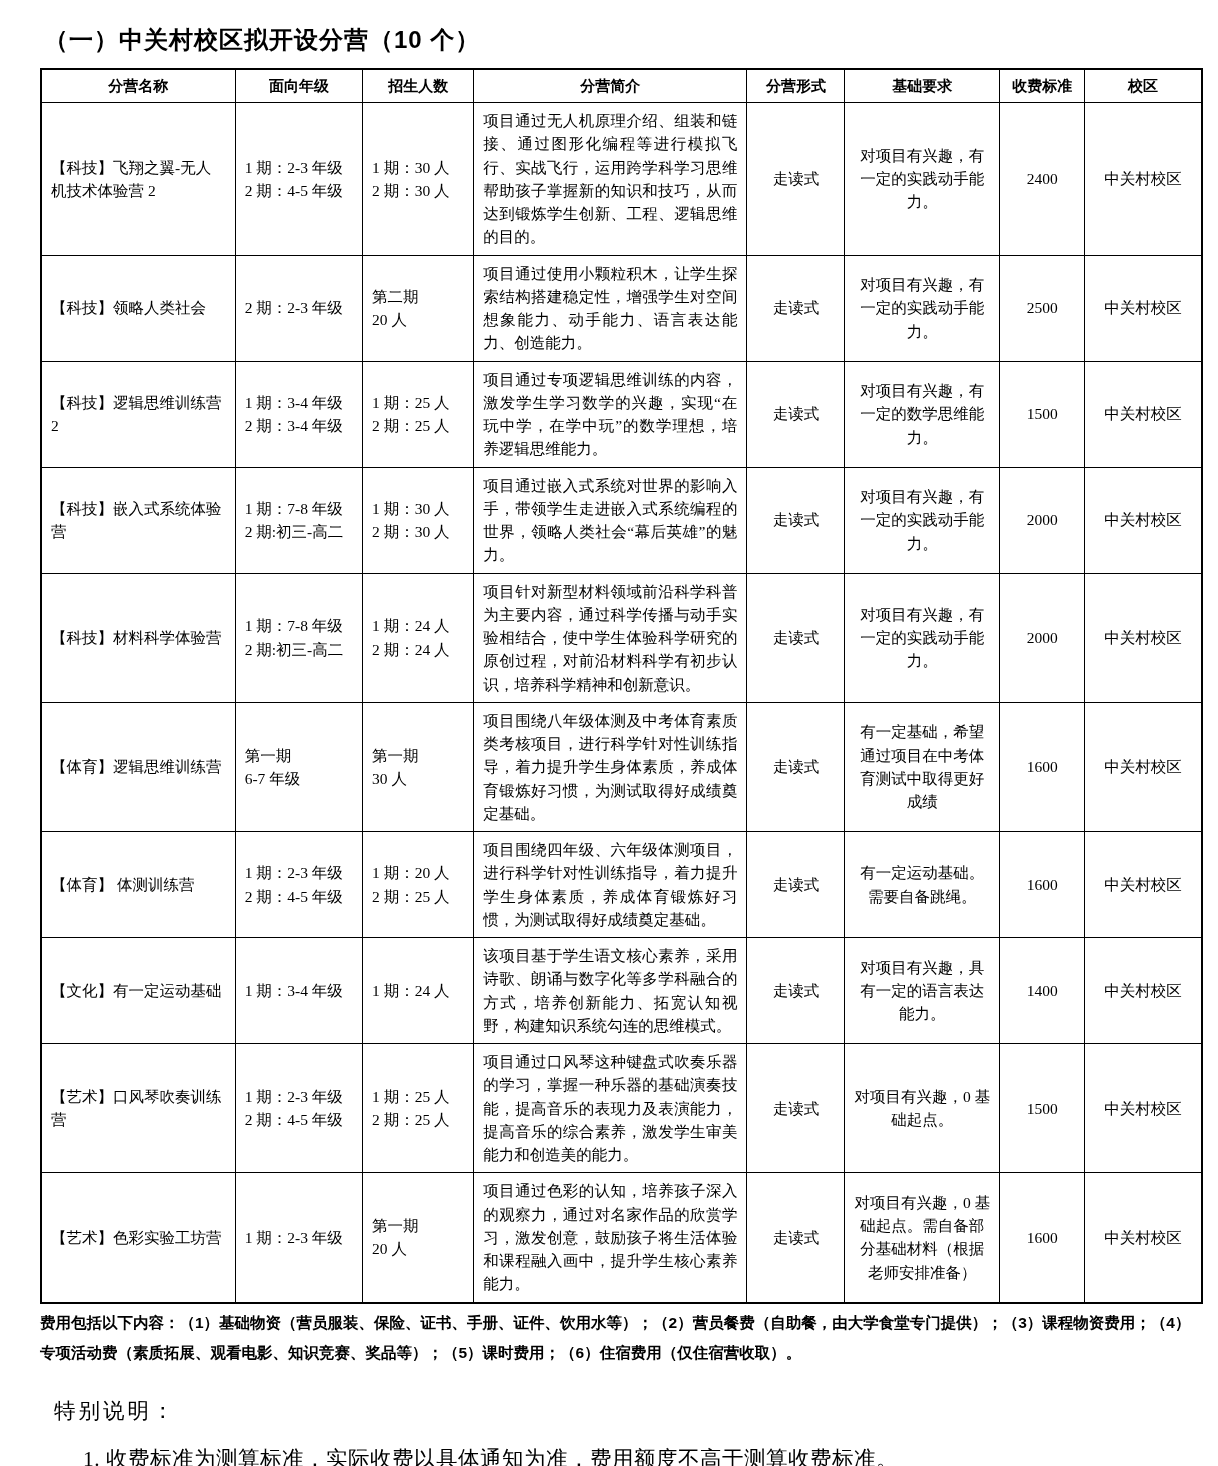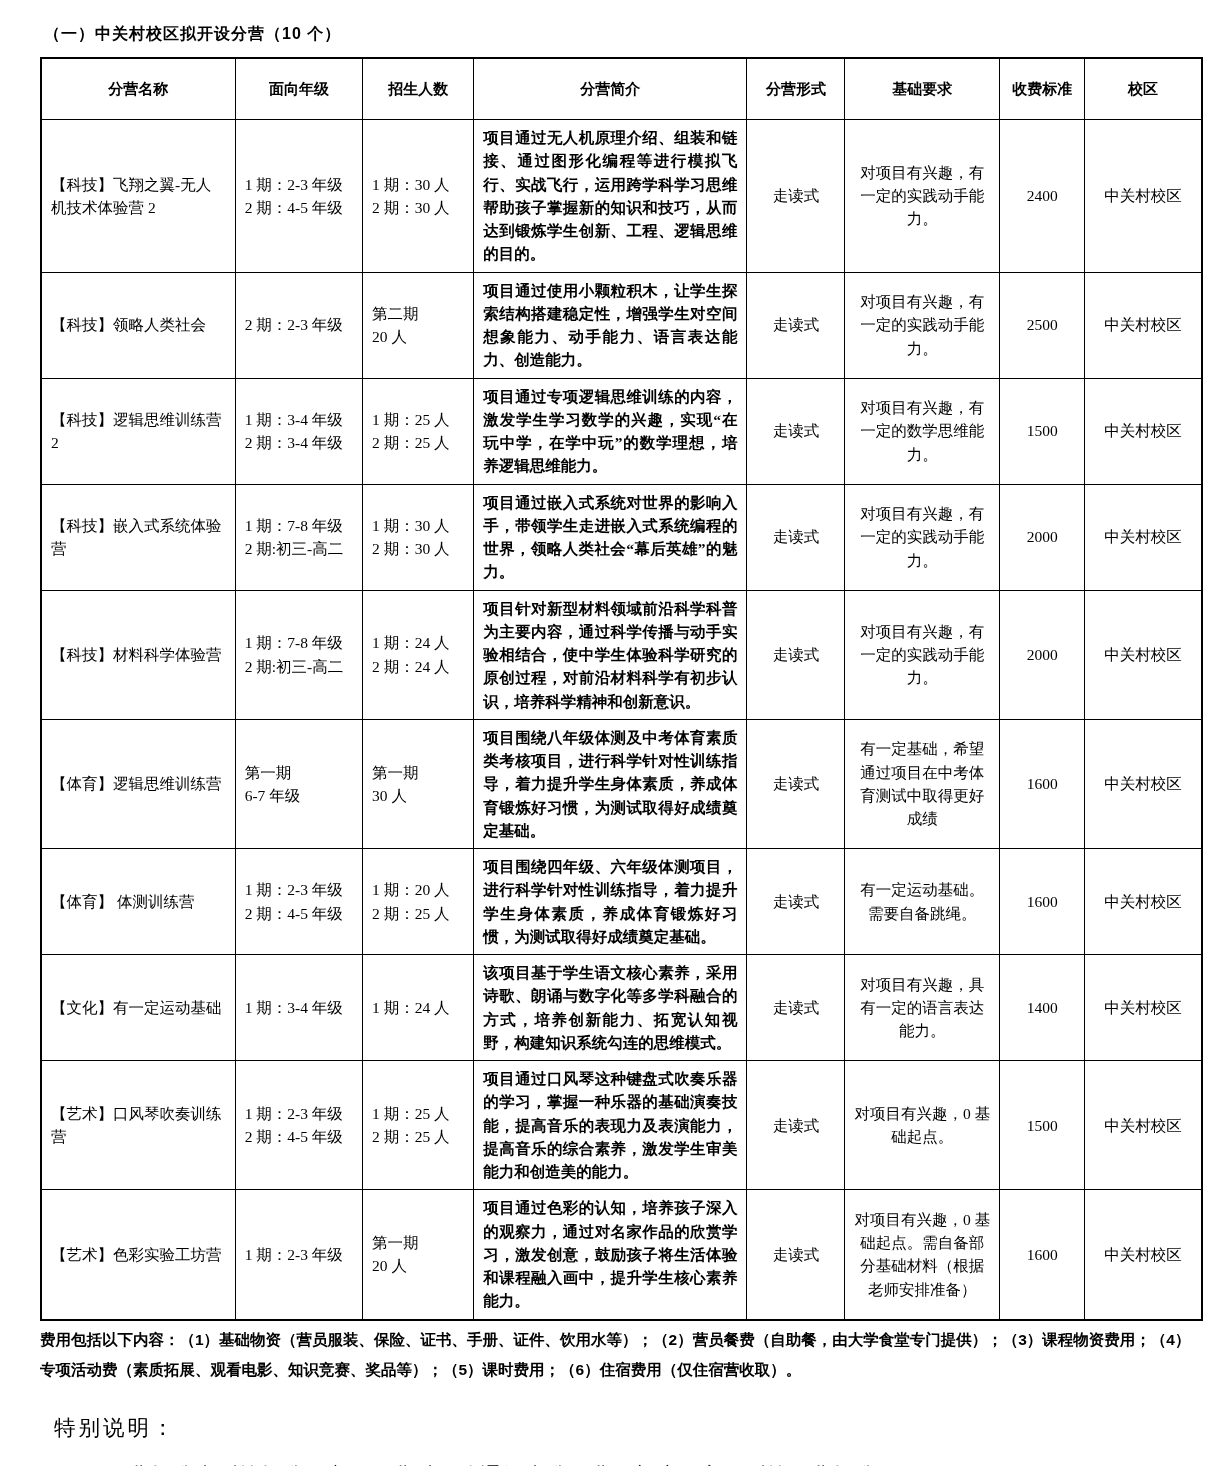--- a/index.html
+++ b/index.html
@@ -1,54 +1,54 @@
 <!DOCTYPE html>
 <html><head>
 <meta charset="utf-8">
 <style>
   html,body { margin:0; padding:0; background:#ffffff; color:#000; }
   body { width:1218px; font-family:"Liberation Serif","DejaVu Serif",serif; }
   .page { padding:14px 18px 30px 40px; }
 
   .doc-title {
     font-family:"Liberation Sans","DejaVu Sans",sans-serif;
-    font-weight:bold; font-size:16px; letter-spacing:1px;
+    font-weight:bold; font-size:24px; letter-spacing:1px;
     margin:10px 0 12px 4px;
   }
 
   table.camps {
     border-collapse:collapse; table-layout:fixed;
     width:1163px; border:2px solid #000;
   }
   table.camps th, table.camps td {
     border:1px solid #000; vertical-align:middle; overflow:hidden;
   }
   table.camps th {
     font-family:"Liberation Sans","DejaVu Sans",sans-serif;
     font-weight:bold; font-size:15px; height:28px; 
-    padding:16px 4px;
+    padding:2px 4px;
   }
   table.camps td {
     font-size:15.5px; line-height:1.5; padding:6px 9px;
   }
   
   col.w-name{width:192px} col.w-grades{width:126px} col.w-cap{width:110px}
   col.w-intro{width:270px} col.w-format{width:97px} col.w-req{width:153px}
   col.w-fee{width:84px} col.w-campus{width:116px}
 
   
   tbody tr:nth-child(1){height:134px} tbody tr:nth-child(2){height:95px}
   tbody tr:nth-child(3){height:92px}  tbody tr:nth-child(4){height:92px}
   tbody tr:nth-child(5){height:112px} tbody tr:nth-child(6){height:128px}
   tbody tr:nth-child(7){height:94px}  tbody tr:nth-child(8){height:95px}
   tbody tr:nth-child(9){height:113px} tbody tr:nth-child(10){height:116px}
 
   td.c-name { text-align:left; }
   td.c-grades, td.c-capacity { text-align:left; white-space:pre-line; }
-  td.c-intro { text-align:justify;font-weight:bold; }
+  td.c-intro { text-align:justify; }
   td.c-format, td.c-fee, td.c-campus { text-align:center; }
   td.c-req { text-align:center; }
 
   .fee-note {
     font-family:"Liberation Sans","DejaVu Sans",sans-serif;
     font-weight:bold; font-size:15.5px; line-height:30px;
     margin:4px 0 0 0; width:1163px;
   }
 
   .special { font-size:21.5px; width:1160px; }

